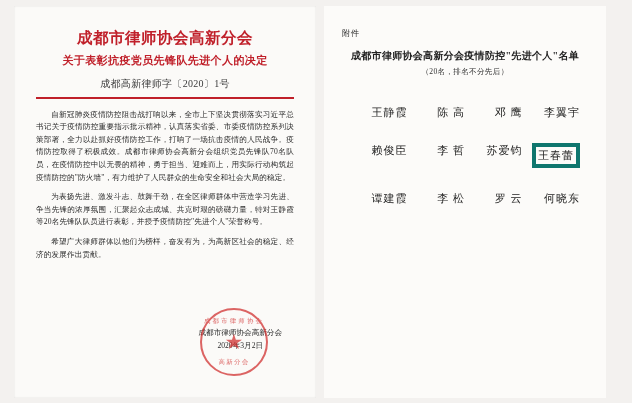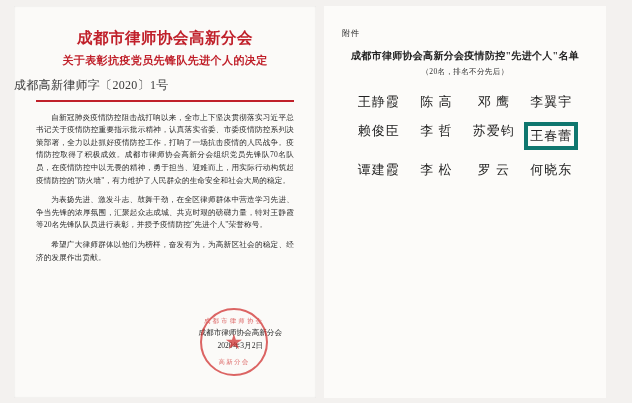--- a/index.html
+++ b/index.html
@@ -43,22 +43,23 @@
   }
   .doc-left .title2 {
     color: #c0202a;
     font-size: 11px;
     font-weight: bold;
     letter-spacing: 0.4px;
     line-height: 19px;
     margin-top: 3px;
   }
   .doc-left .docnum {
+    text-align: center;
     color: #3a3a3a;
-    font-size: 12px;
+    font-size: 10px;
     margin-top: 7px;
     letter-spacing: 0.3px;
   }
   .doc-left .redrule {
     width: 258px;
     height: 1.6px;
     background: #c0202a;
     margin: 6px auto 0 auto;
   }
   .doc-left .body {
@@ -155,25 +156,26 @@
   .names {
     margin: 16px 26px 0 26px;
   }
   .names .row {
     display: flex;
     justify-content: space-between;
     margin-bottom: 11px;
   }
   .names .cell {
     width: 25%;
-    text-align: center;
-    font-size: 13px;
+    text-align: right;
+    font-size: 11px;
     color: #232323;
     letter-spacing: 1px;
     position: relative;
+    margin-top: 12px;
   }
   .names .cell.boxed span {
     border: 4px solid #0f766e;
     padding: 1px 2px;
     display: inline-block;
   }
 </style>
 </head>
 <body>
 

